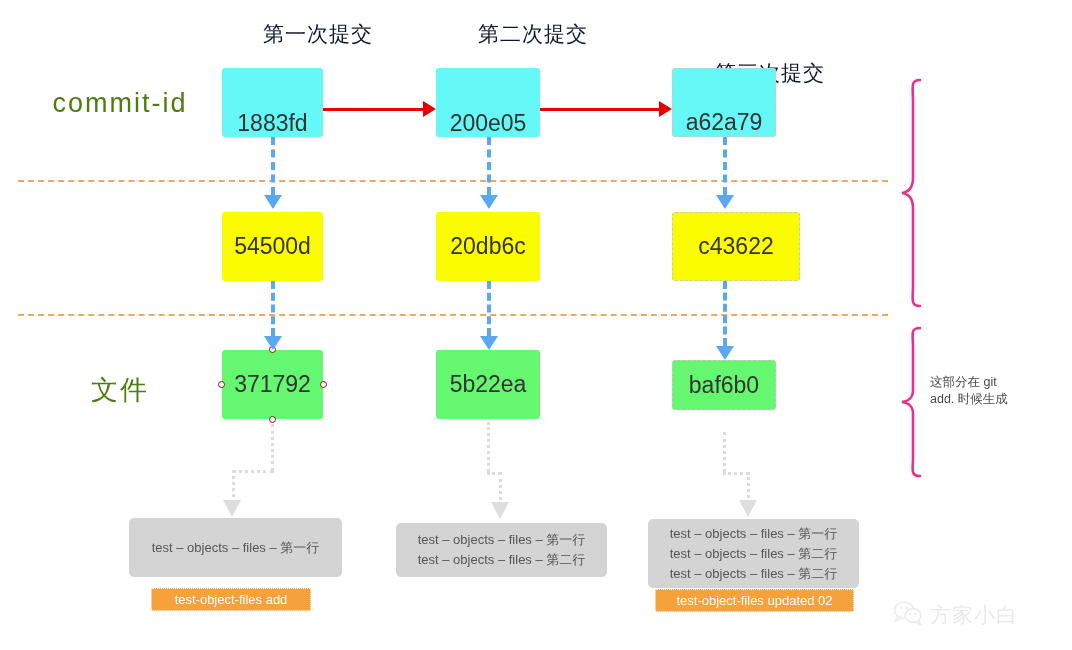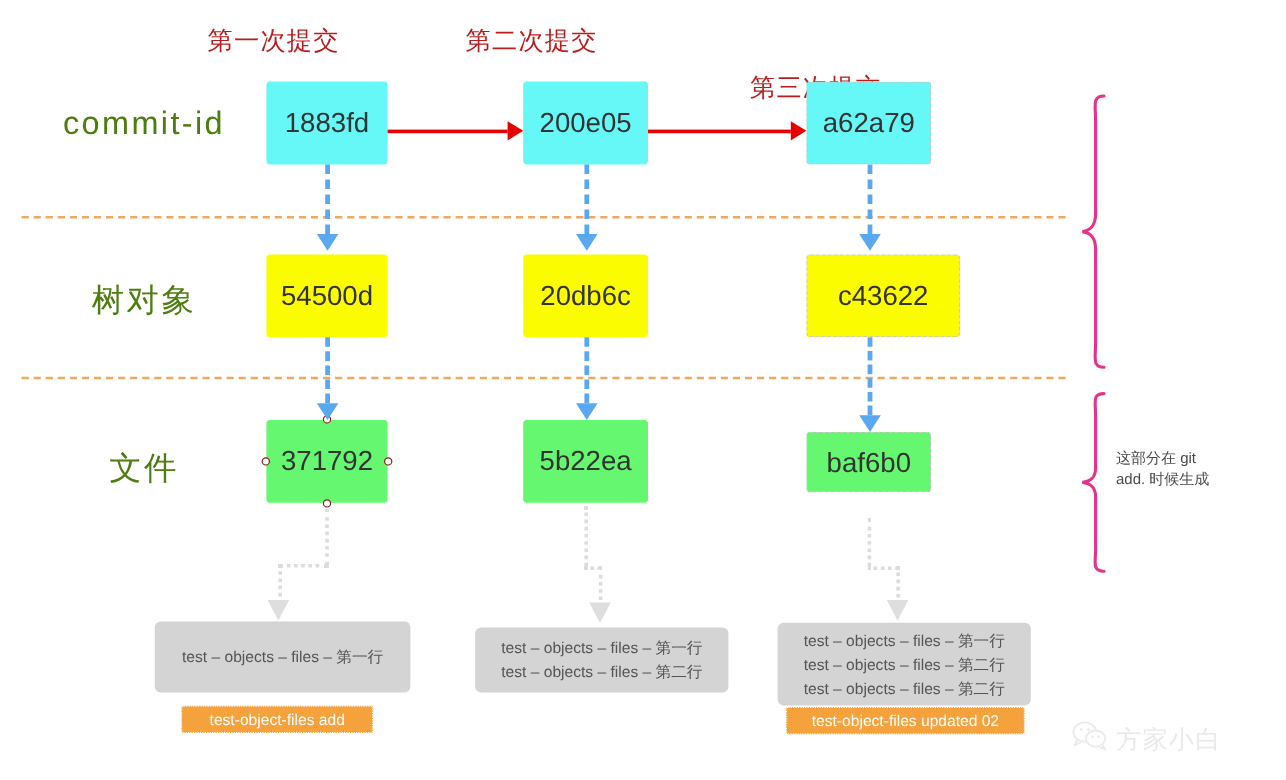--- a/index.html
+++ b/index.html
@@ -6,38 +6,38 @@
   body{
     width:1072px;height:650px;background:#ffffff;
     font-family:"Liberation Sans","DejaVu Sans",sans-serif;
     position:relative;overflow:hidden;
   }
   .stage{position:absolute;left:0;top:0;width:1072px;height:650px;}
   .abs{position:absolute;}
 
   
   .col-head{
-    font-size:21px;color:#b91c1c;letter-spacing:1px;
-    text-align:left;width:200px;
+    font-size:21px;color:#0f172a;letter-spacing:1px;
+    text-align:right;width:200px;
   }
 
   
   .row-label{
     font-size:27px;color:#4d7c0f;letter-spacing:2px;
     text-align:center;width:180px;
   }
 
   
   .node{
     box-sizing:border-box;
     display:flex;align-items:center;justify-content:center;
     font-size:23px;color:#333333;
     border-radius:3px;
   }
-  .node.commit{background:#66f7f7;}
+  .node.commit{background:#66f7f7;align-items:flex-end;}
   .node.tree{background:#fcfc00;}
   .node.file{background:#66f771;}
   .node.dashedge{border:1px dashed #c9c9c9;}
 
   
   .handle{
     position:absolute;width:7px;height:7px;border-radius:50%;
     background:#ffffff;border:1.3px solid #8b1a1a;box-sizing:border-box;
   }
 
@@ -102,21 +102,20 @@
 </head>
 <body>
 
 <div class="stage">
 
   <div class="abs col-head" style="left:173px;top:20px;">第一次提交</div>
   <div class="abs col-head" style="left:388px;top:20px;">第二次提交</div>
   <div class="abs col-head" style="left:625px;top:20px;margin-top:39px;">第三次提交</div>
 
   <div class="abs row-label" style="left:30px;top:88px;">commit-id</div>
-  <div class="abs row-label" style="left:30px;top:232px;">树对象</div>
   <div class="abs row-label" style="left:30px;top:372px;">文件</div>
 
   <div class="abs divider" style="left:18px;top:180px;width:870px;"></div>
   <div class="abs divider" style="left:18px;top:314px;width:870px;"></div>
 
   <div class="abs node commit" style="left:222px;top:68px;width:101px;height:69px;">
     <span>1883fd</span>
   </div>
   <div class="abs node commit" style="left:436px;top:68px;width:104px;height:69px;">
     <span>200e05</span>

